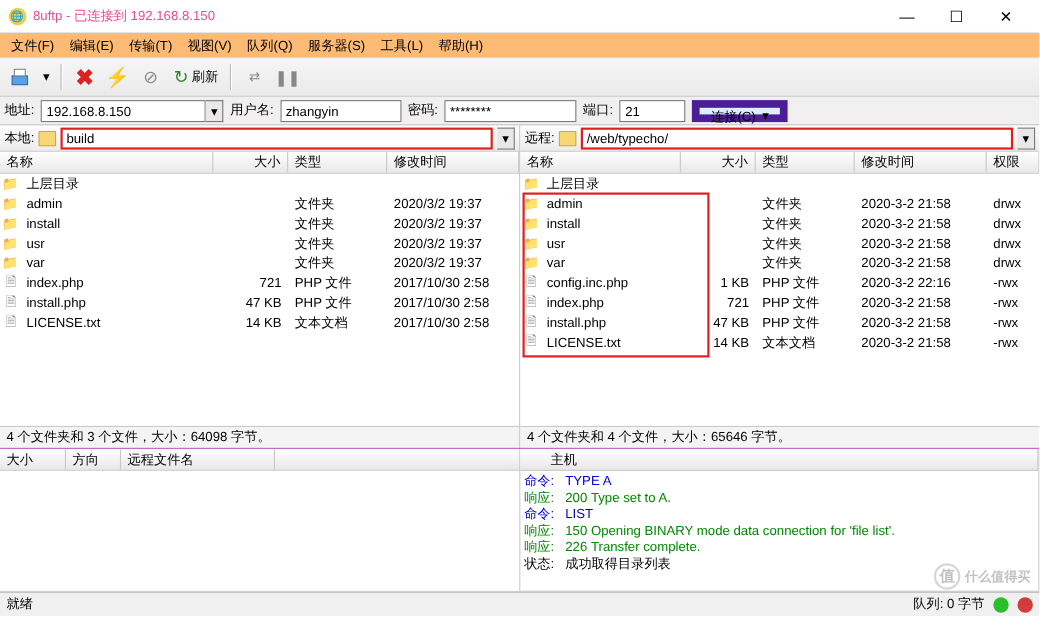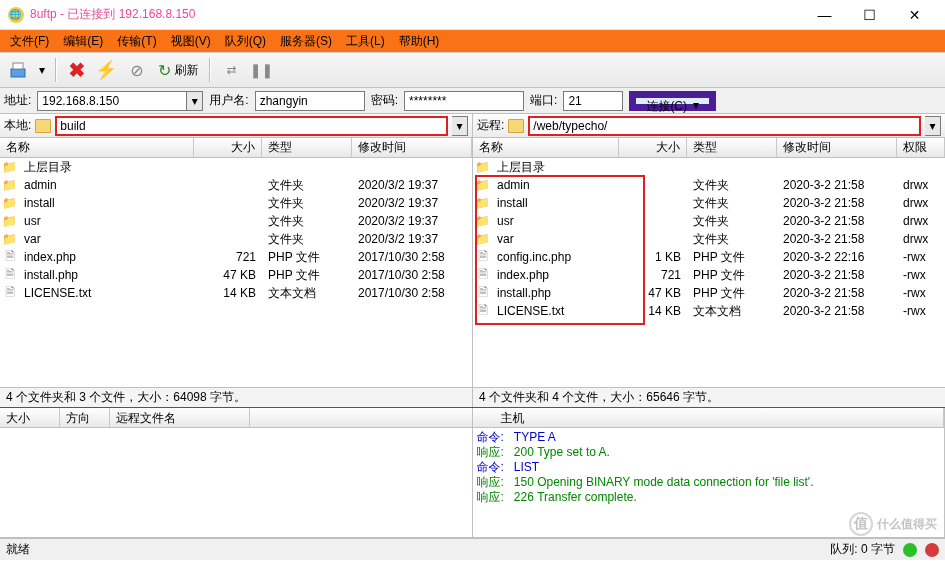--- a/index.html
+++ b/index.html
@@ -1,21 +1,21 @@
 <!DOCTYPE html>
 <html><head>
 <meta charset="utf-8">
 <style>
 * { box-sizing: border-box; margin: 0; padding: 0; font-family: "Microsoft YaHei", Tahoma, sans-serif; font-size: 12px; }
 body { background: #fff; width: 945px; height: 562px; overflow: hidden; position: relative; }
 .titlebar { height: 30px; background: #fff; display: flex; align-items: center; padding: 0 8px; border-bottom: 1px solid #e5e5e5; }
 .titlebar .icon { width: 16px; height: 16px; background: #f7c948; border-radius: 50%; margin-right: 6px; display:inline-flex;align-items:center;justify-content:center;font-size:10px;}
 .titlebar .title { flex: 1; color: #ec4899; }
 .titlebar .winbtn { width: 45px; height: 28px; display: flex; align-items: center; justify-content: center; color: #000; font-size: 14px; }
-.menubar { height: 22px; display: flex; align-items: center; padding: 0 4px; gap: 2px; background:#f97316;}
+.menubar { height: 22px; display: flex; align-items: center; padding: 0 4px; gap: 2px; background:#fdba74;}
 .menubar .menu { padding: 2px 6px; color: #000; }
 .toolbar { height: 36px; background: linear-gradient(#f6f6f6,#eaeaea); border-top:1px solid #d0d0d0; border-bottom: 1px solid #c0c0c0; display: flex; align-items: center; padding: 0 6px; gap: 4px; }
 .tb-btn { width: 26px; height: 26px; display: flex; align-items: center; justify-content: center; border-radius:2px;}
 .tb-sep{width:2px;height:24px;border-left:1px solid #bbb;border-right:1px solid #fff;margin:0 3px;}
 .tb-refresh{display:flex;align-items:center;gap:3px;padding:0 4px;}
 .connbar { height: 26px; background: #f0f0f0; border-bottom: 1px solid #c0c0c0; display: flex; align-items: center; padding: 2px 4px; gap: 6px; }
 .connbar label { color: #000; }
 .connbar input { border: 1px solid #7a7a7a; height: 20px; padding: 0 4px; background:#fff;}
 .connbar .combo { display:flex;align-items:flex-end;}
 .connbar .combo .dd{width:16px;height:20px;border:1px solid #7a7a7a;border-left:none;background:#e8e8e8;display:flex;align-items:center;justify-content:center;}
@@ -294,20 +294,21 @@
   <div class="queue-pane" style="border-right:1px solid #c0c0c0;">
     <div class="loghead" id="queue-head-r">
         <div class="col " style="width: 100%; padding-left: 28px;">主机</div>
       </div>
     <div class="logbody" id="logbody">
         <div class="ln c-blue">命令:   TYPE A</div>
         <div class="ln c-green">响应:   200 Type set to A.</div>
         <div class="ln c-blue">命令:   LIST</div>
         <div class="ln c-green">响应:   150 Opening BINARY mode data connection for 'file list'.</div>
         <div class="ln c-green">响应:   226 Transfer complete.</div>
+        <div class="ln c-black">状态:   成功取得目录列表</div>
       </div>
   </div>
 </div>
 
 <div class="footer">
   <span>就绪</span>
   <div class="right">
     <span>队列: 0 字节</span>
     <span class="dot" style="background:#2bbf2b;"></span>
     <span class="dot" style="background:#d43b3b;"></span>

